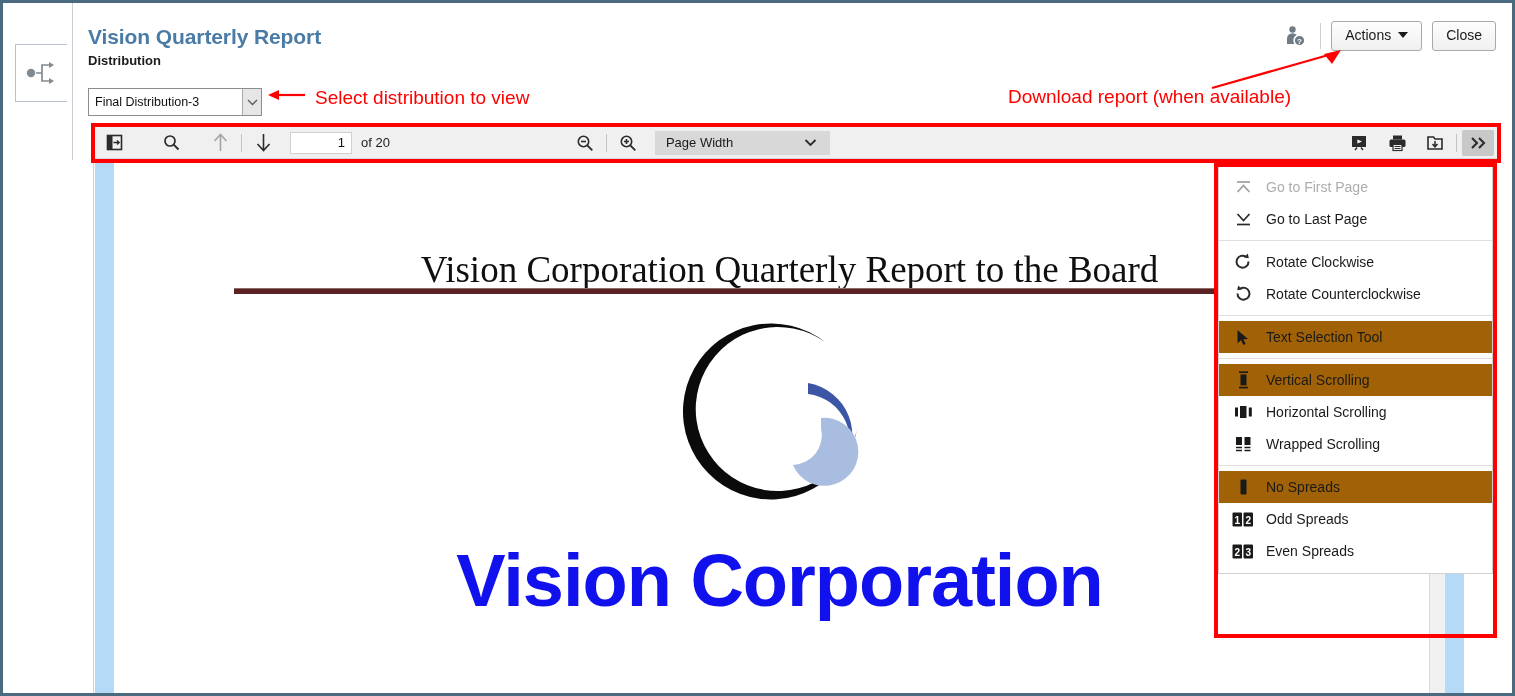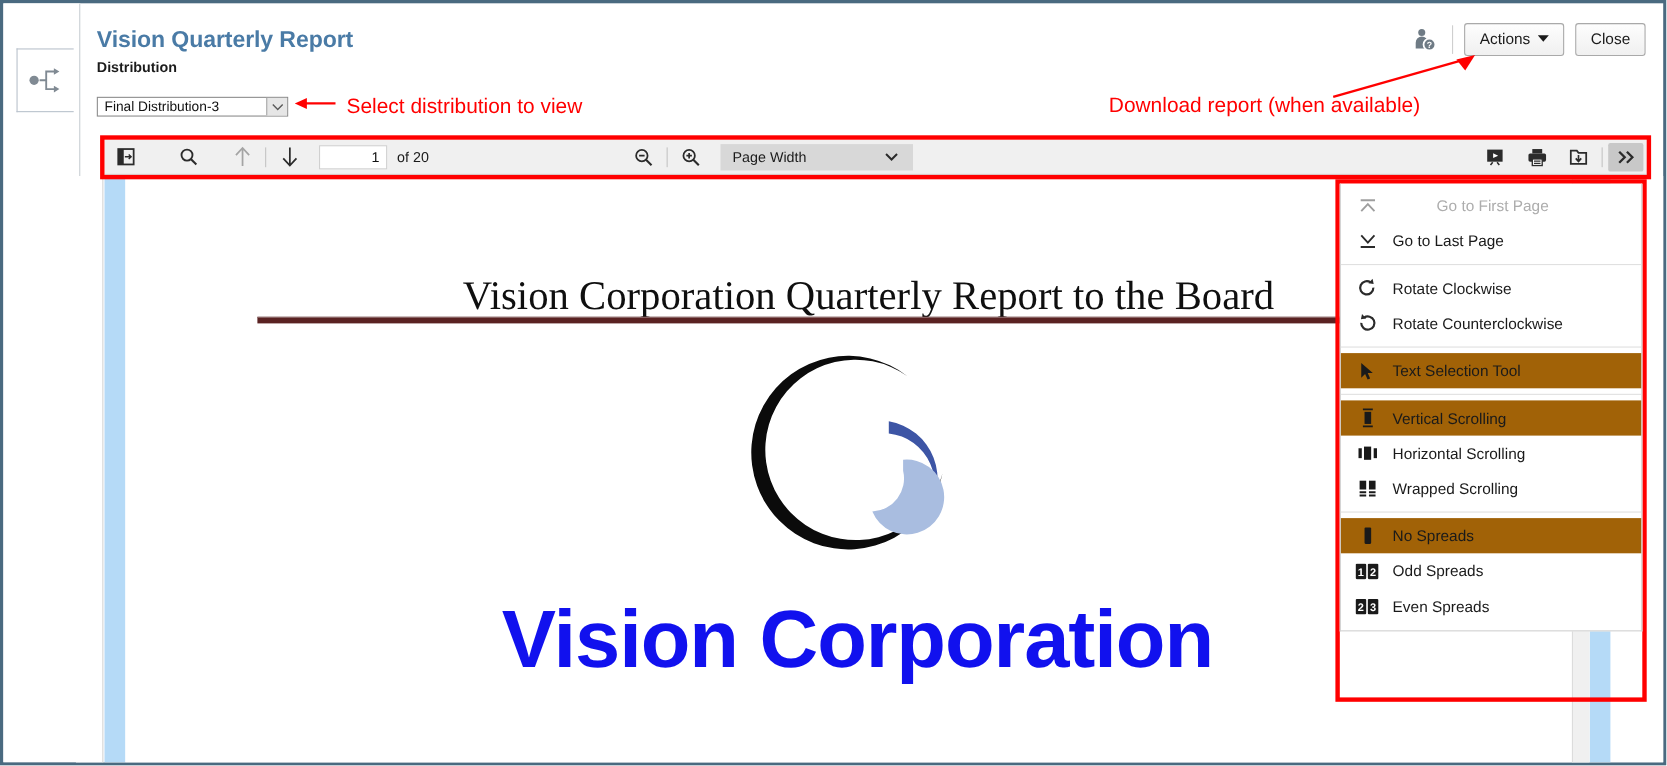--- a/index.html
+++ b/index.html
@@ -94,21 +94,21 @@
     border-left: 5px solid transparent;
     border-right: 5px solid transparent;
     border-top: 6px solid #1a1a1a;
     vertical-align: 2px;
   }
 
   
   .dist-select {
     position: absolute;
     left: 85px; top: 85px;
-    width: 174px; height: 18px;
+    width: 174px; height: 28px;
     border: 1px solid #8d8d8d;
     background: #ffffff;
     box-sizing: border-box;
     display: flex;
     align-items: center;
     cursor: pointer;
   }
   .dist-select .value {
     flex: 1;
     padding-left: 6px;
@@ -306,21 +306,21 @@
     cursor: pointer;
     white-space: nowrap;
   }
   .menu-item .mi-ico {
     width: 26px;
     display: flex; align-items: center; justify-content: center;
     margin-right: 10px;
     flex: none;
   }
   .menu-item.selected { background: #a16207; }
-  .menu-item.disabled { color: #adadad; gap: 40px; }
+  .menu-item.disabled { color: #adadad; }
   .menu-item.disabled .mi-ico svg { opacity: 0.45; }
   .menu-sep {
     height: 1px;
     background: #e0e0e0;
     margin: 5px 0;
   }
 </style>
 </head>
 <body>
 

